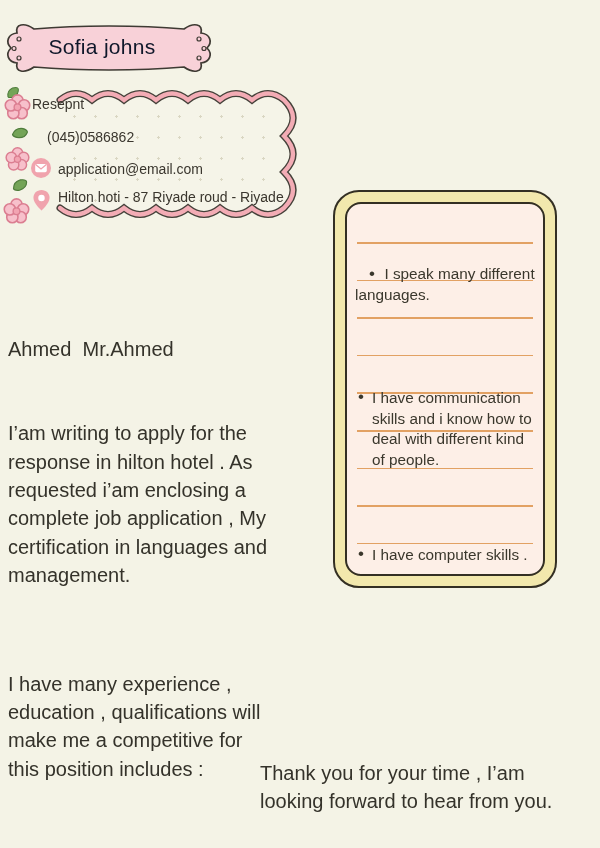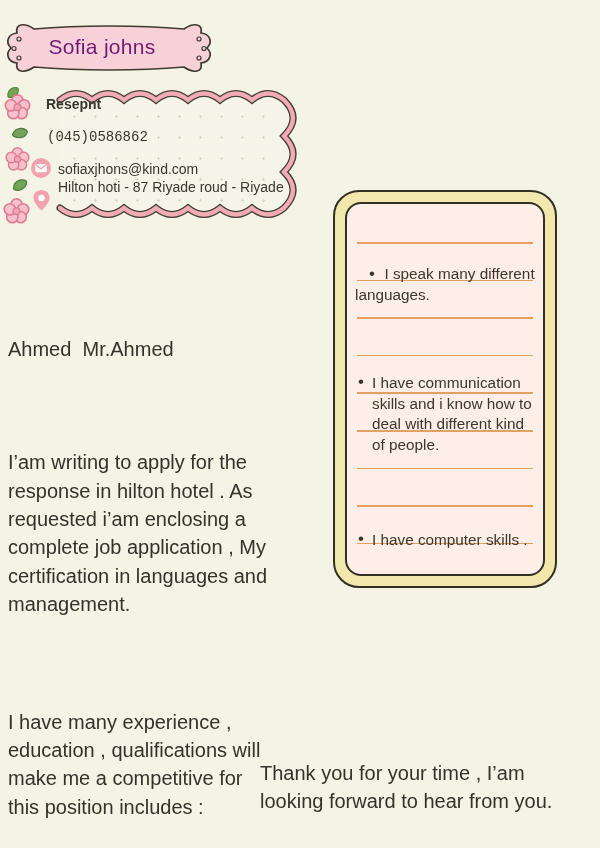--- a/index.html
+++ b/index.html
@@ -11,21 +11,21 @@
     position:relative;
     overflow:hidden;
   }
   #page { position:absolute; inset:0; width:600px; height:848px; }
 
   
   .badge { position:absolute; left:4px; top:21px; width:210px; height:54px; }
   .badge svg { position:absolute; left:0; top:0; }
   .badge-text {
     position:absolute; left:0; right:14px; top:14px;
-    text-align:center; font-size:21px; letter-spacing:.3px; color:#701a75;
+    text-align:center; font-size:21px; letter-spacing:.3px; color:#0f172a;
   }
 
   
   .contact-card { position:absolute; left:42px; top:84px; width:262px; height:140px; }
   .contact-card svg { position:absolute; left:0; top:0; }
   .dot-grid {
     position:absolute; left:64px; top:106px; width:218px; height:100px;
     background-image:radial-gradient(circle,#d9d6c2 1.1px,transparent 1.4px);
     background-size:21px 21px;
   }
@@ -33,22 +33,22 @@
   .c-icon { position:absolute; }
 
   
   .deco { position:absolute; }
 
   
   .letter {
     position:absolute; left:8px; top:278px; width:332px;
     font-size:20px; line-height:28.3px; white-space:pre-wrap; color:#34322a;
   }
-  .letter .p1 { margin-top:29px; }
-  .letter .p2 { margin-top:33px; }
+  .letter .p1 { }
+  .letter .p2 { margin-top:24px; }
 
   
   .skills-outer {
     position:absolute; left:333px; top:190px; width:224px; height:398px;
     box-sizing:border-box; border:2.5px solid #332f23; border-radius:26px;
     background:#f2e8ad;
   }
   .skills-inner {
     position:absolute; inset:10px;
     border:2px solid #332f23; border-radius:16px;
@@ -63,21 +63,21 @@
   .skills-list {
     position:relative; margin:0; padding:19px 8px 0 8px; list-style:none;
     font-size:15.3px; line-height:20.5px; white-space:pre-wrap; color:#3a372c;
   }
   .skills-list li { position:relative; padding-left:17px; }
   .skills-list li::before {
     content:"\2022"; position:absolute; left:3px; top:-1px; font-size:17px;
   }
   .skills-list li.wrap-out { padding-left:0; text-indent:14px; }
   .skills-list li.wrap-out::before { content:"\2022\a0\a0"; position:static; font-size:17px; }
-  .skills-list li:nth-child(1) { margin-bottom:27px; }
+  .skills-list li:nth-child(1) { margin-bottom:42px; }
   .skills-list li:nth-child(2) { margin-bottom:34px; }
   .skills-list li:nth-child(3) { margin-bottom:18px; }
 
   
   .closing {
     position:absolute; left:260px; top:702px; width:336px;
     font-size:20px; line-height:28.3px; white-space:pre-wrap; color:#34322a;
   }
 </style>
 </head>
@@ -126,35 +126,35 @@
       <path d="M18,16 q16,-13 32,0 q16,-13 32,0 q16,-13 32,0 q16,-13 32,0 q16,-13 32,0 q16,-13 32,0 q16,-13 32,0
                q18,18 0,36 q18,18 0,36 q18,18 0,36
                q-16,13 -32,0 q-16,13 -32,0 q-16,13 -32,0 q-16,13 -32,0 q-16,13 -32,0 q-16,13 -32,0 q-16,13 -32,0" fill="none" stroke="#45413a" stroke-width="7" stroke-linecap="round"></path>
       <path d="M18,16 q16,-13 32,0 q16,-13 32,0 q16,-13 32,0 q16,-13 32,0 q16,-13 32,0 q16,-13 32,0 q16,-13 32,0
                q18,18 0,36 q18,18 0,36 q18,18 0,36
                q-16,13 -32,0 q-16,13 -32,0 q-16,13 -32,0 q-16,13 -32,0 q-16,13 -32,0 q-16,13 -32,0 q-16,13 -32,0" fill="none" stroke="#f3acb5" stroke-width="4.2" stroke-linecap="round"></path>
     </svg>
   </div>
   <div class="dot-grid"></div>
 
-  <div class="c-row" style="left:46px; top:96px;font-weight:bold;">Resepnt</div>
-  <div class="c-row" style="left:47px; top:129px;font-family:Liberation Mono, monospace;">(045)0586862</div>
+  <div class="c-row" style="left:32px; top:96px;">Resepnt</div>
+  <div class="c-row" style="left:47px; top:129px;">(045)0586862</div>
 
   <svg class="c-icon" style="left:30px; top:157px;" width="22" height="22" viewBox="0 0 22 22">
     <circle cx="11" cy="11" r="10" fill="#f0a3ad"></circle>
     <rect x="5.2" y="7" width="11.6" height="8.2" rx="1.6" fill="#ffffff"></rect>
     <path d="M5.6,7.6 L11,12 L16.4,7.6" fill="none" stroke="#f0a3ad" stroke-width="1.3"></path>
   </svg>
-  <div class="c-row" style="left:58px; top:161px;">sofiaxjhons@kind.com</div>
+  <div class="c-row" style="left:58px; top:161px;">application@email.com</div>
 
   <svg class="c-icon" style="left:32px; top:189px;" width="19" height="23" viewBox="0 0 20 24">
     <path d="M10,1 C5,1 1.5,4.8 1.5,9.3 C1.5,15 10,22.5 10,22.5 C10,22.5 18.5,15 18.5,9.3 C18.5,4.8 15,1 10,1 Z" fill="#f0a3ad"></path>
     <circle cx="10" cy="9.3" r="3.4" fill="#ffffff"></circle>
   </svg>
-  <div class="c-row" style="left:58px; top:179px;">Hilton hoti - 87 Riyade roud - Riyade</div>
+  <div class="c-row" style="left:58px; top:189px;">Hilton hoti - 87 Riyade roud - Riyade</div>
 
   <svg class="deco" style="left:6px; top:87px; transform:rotate(-18deg);" width="14" height="11">
       <use href="#leaf"></use>
     </svg>
   <svg class="deco" style="left:4px; top:94px;" width="27" height="27">
       <use href="#flower"></use>
     </svg>
   <svg class="deco" style="left:12px; top:127px; transform:rotate(12deg);" width="16" height="12">
       <use href="#leaf"></use>
     </svg>

